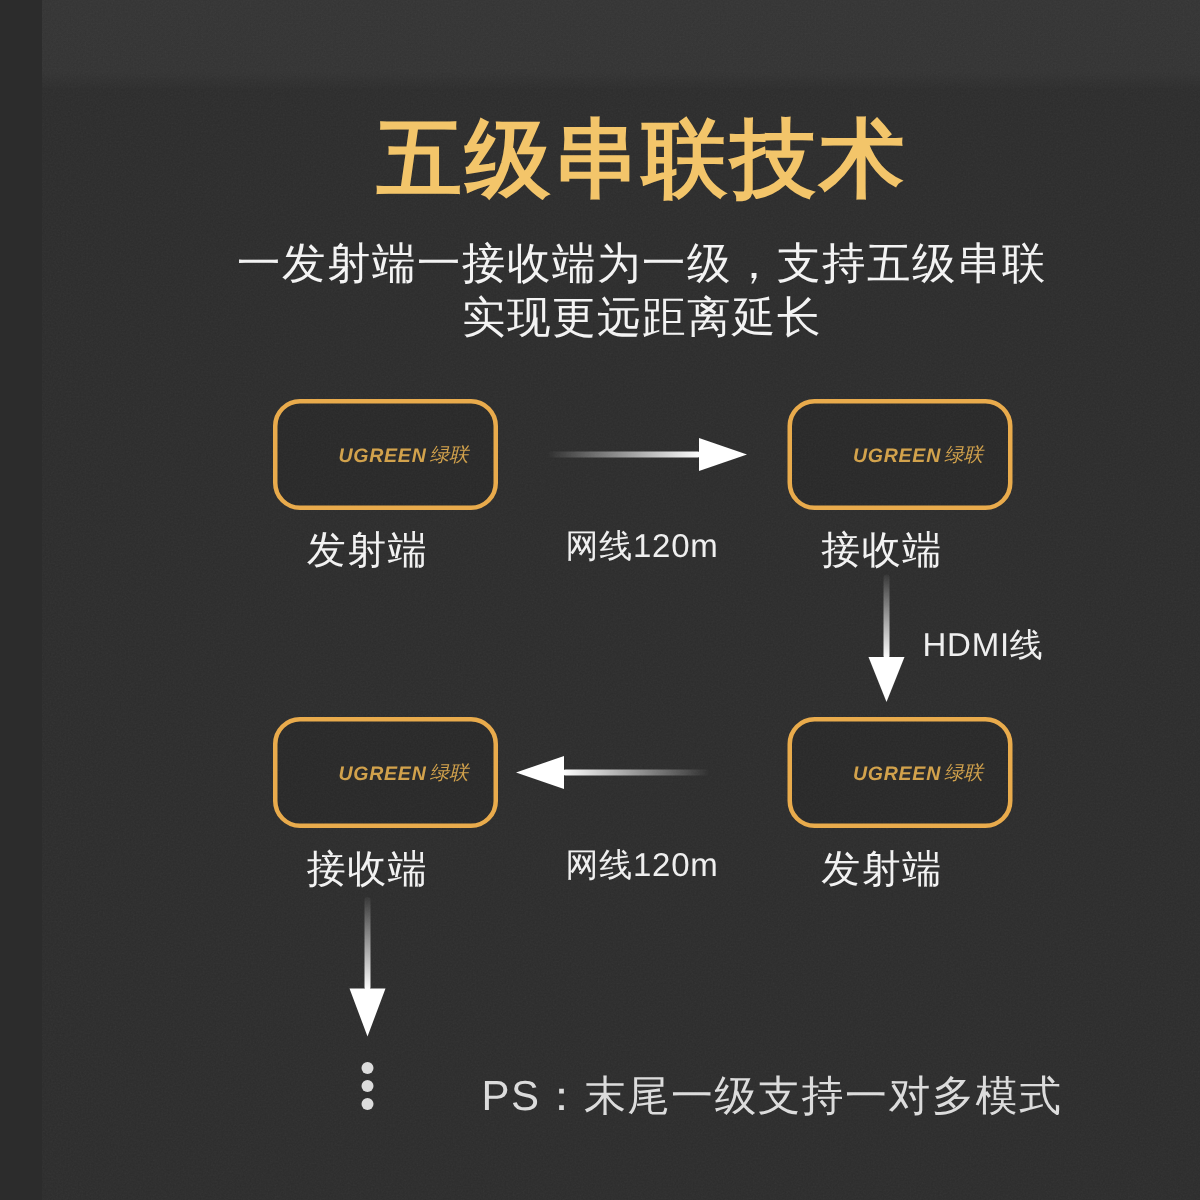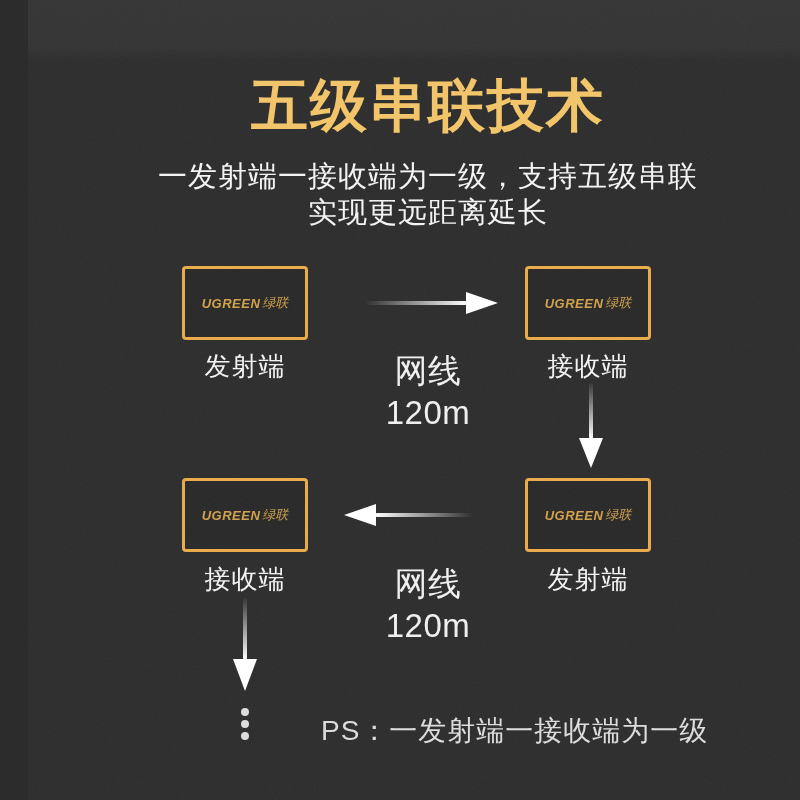--- a/index.html
+++ b/index.html
@@ -24,44 +24,44 @@
     color:#f3c56a;
   }
   .subtitle{
     position:absolute;top:158px;left:0;width:800px;
     text-align:center;font-size:29px;line-height:36px;font-weight:500;
     color:#f3f3f3;letter-spacing:1px;
   }
 
   .device-box{
     position:absolute;width:120px;height:68px;
-    border:3px solid #e9ab4c;border-radius:4px;
+    border:3px solid #e9ab4c;border-radius:18px;
     background:rgba(0,0,0,0.08);
-    display:flex;align-items:center;justify-content:center;
+    display:flex;align-items:center;justify-content:center;padding-left:24px;
   }
   .box-a{left:154px;top:266px;}
   .box-b{left:497px;top:266px;}
   .box-c{left:154px;top:478px;}
   .box-d{left:497px;top:478px;}
 
   .logo{color:#d2a24c;font-size:13px;white-space:nowrap;display:flex;align-items:center;gap:2px;}
   .logo .en{font-style:italic;font-weight:700;letter-spacing:0.5px;}
   .logo .cn{font-style:italic;font-weight:400;font-size:13px;}
 
   .device-label{
     position:absolute;width:126px;text-align:center;
     font-size:26px;color:#f2f2f2;letter-spacing:1px;font-family:Liberation Serif, serif;
   }
   .lbl-a{left:154px;top:349px;}
   .lbl-b{left:497px;top:349px;}
   .lbl-c{left:154px;top:562px;}
   .lbl-d{left:497px;top:562px;}
 
   .cable-label{
-    position:absolute;font-size:33px;color:#efefef;text-align:center;letter-spacing:0.5px;
+    position:absolute;font-size:22px;color:#efefef;text-align:center;letter-spacing:0.5px;
   }
   .cable-1{left:325px;width:150px;top:349px;}
   .cable-2{left:325px;width:150px;top:562px;}
   .cable-hdmi{left:587px;top:415px;}
 
   .shaft-h{position:absolute;height:4px;border-radius:2px;}
   .shaft-v{position:absolute;width:4px;border-radius:2px;}
   .head{position:absolute;width:0;height:0;}
 
   .arrow-right-shaft{left:337px;top:301px;width:102px;
@@ -129,20 +129,21 @@
     <div class="device-box box-b">
       <span class="logo">
         <span class="en">UGREEN</span>
         <span class="cn">绿联</span>
       </span>
     </div>
     <div class="device-label lbl-b">接收端</div>
 
     <div class="shaft-v arrow-down1-shaft"></div>
     <div class="head arrow-down1-head"></div>
+    <div class="cable-label cable-hdmi">HDMI线</div>
 
     <div class="device-box box-c">
       <span class="logo">
         <span class="en">UGREEN</span>
         <span class="cn">绿联</span>
       </span>
     </div>
     <div class="device-label lbl-c">接收端</div>
 
     <div class="head arrow-left-head"></div>
@@ -156,16 +157,16 @@
       </span>
     </div>
     <div class="device-label lbl-d">发射端</div>
 
     <div class="shaft-v arrow-down2-shaft"></div>
     <div class="head arrow-down2-head"></div>
     <span class="dot dot-1"></span>
     <span class="dot dot-2"></span>
     <span class="dot dot-3"></span>
 
-    <div class="ps-note">PS：一发射端一接收端为一级</div>
+    <div class="ps-note">PS：末尾一级支持一对多模式</div>
 
   </div>
 </div>
 
 </body></html>

